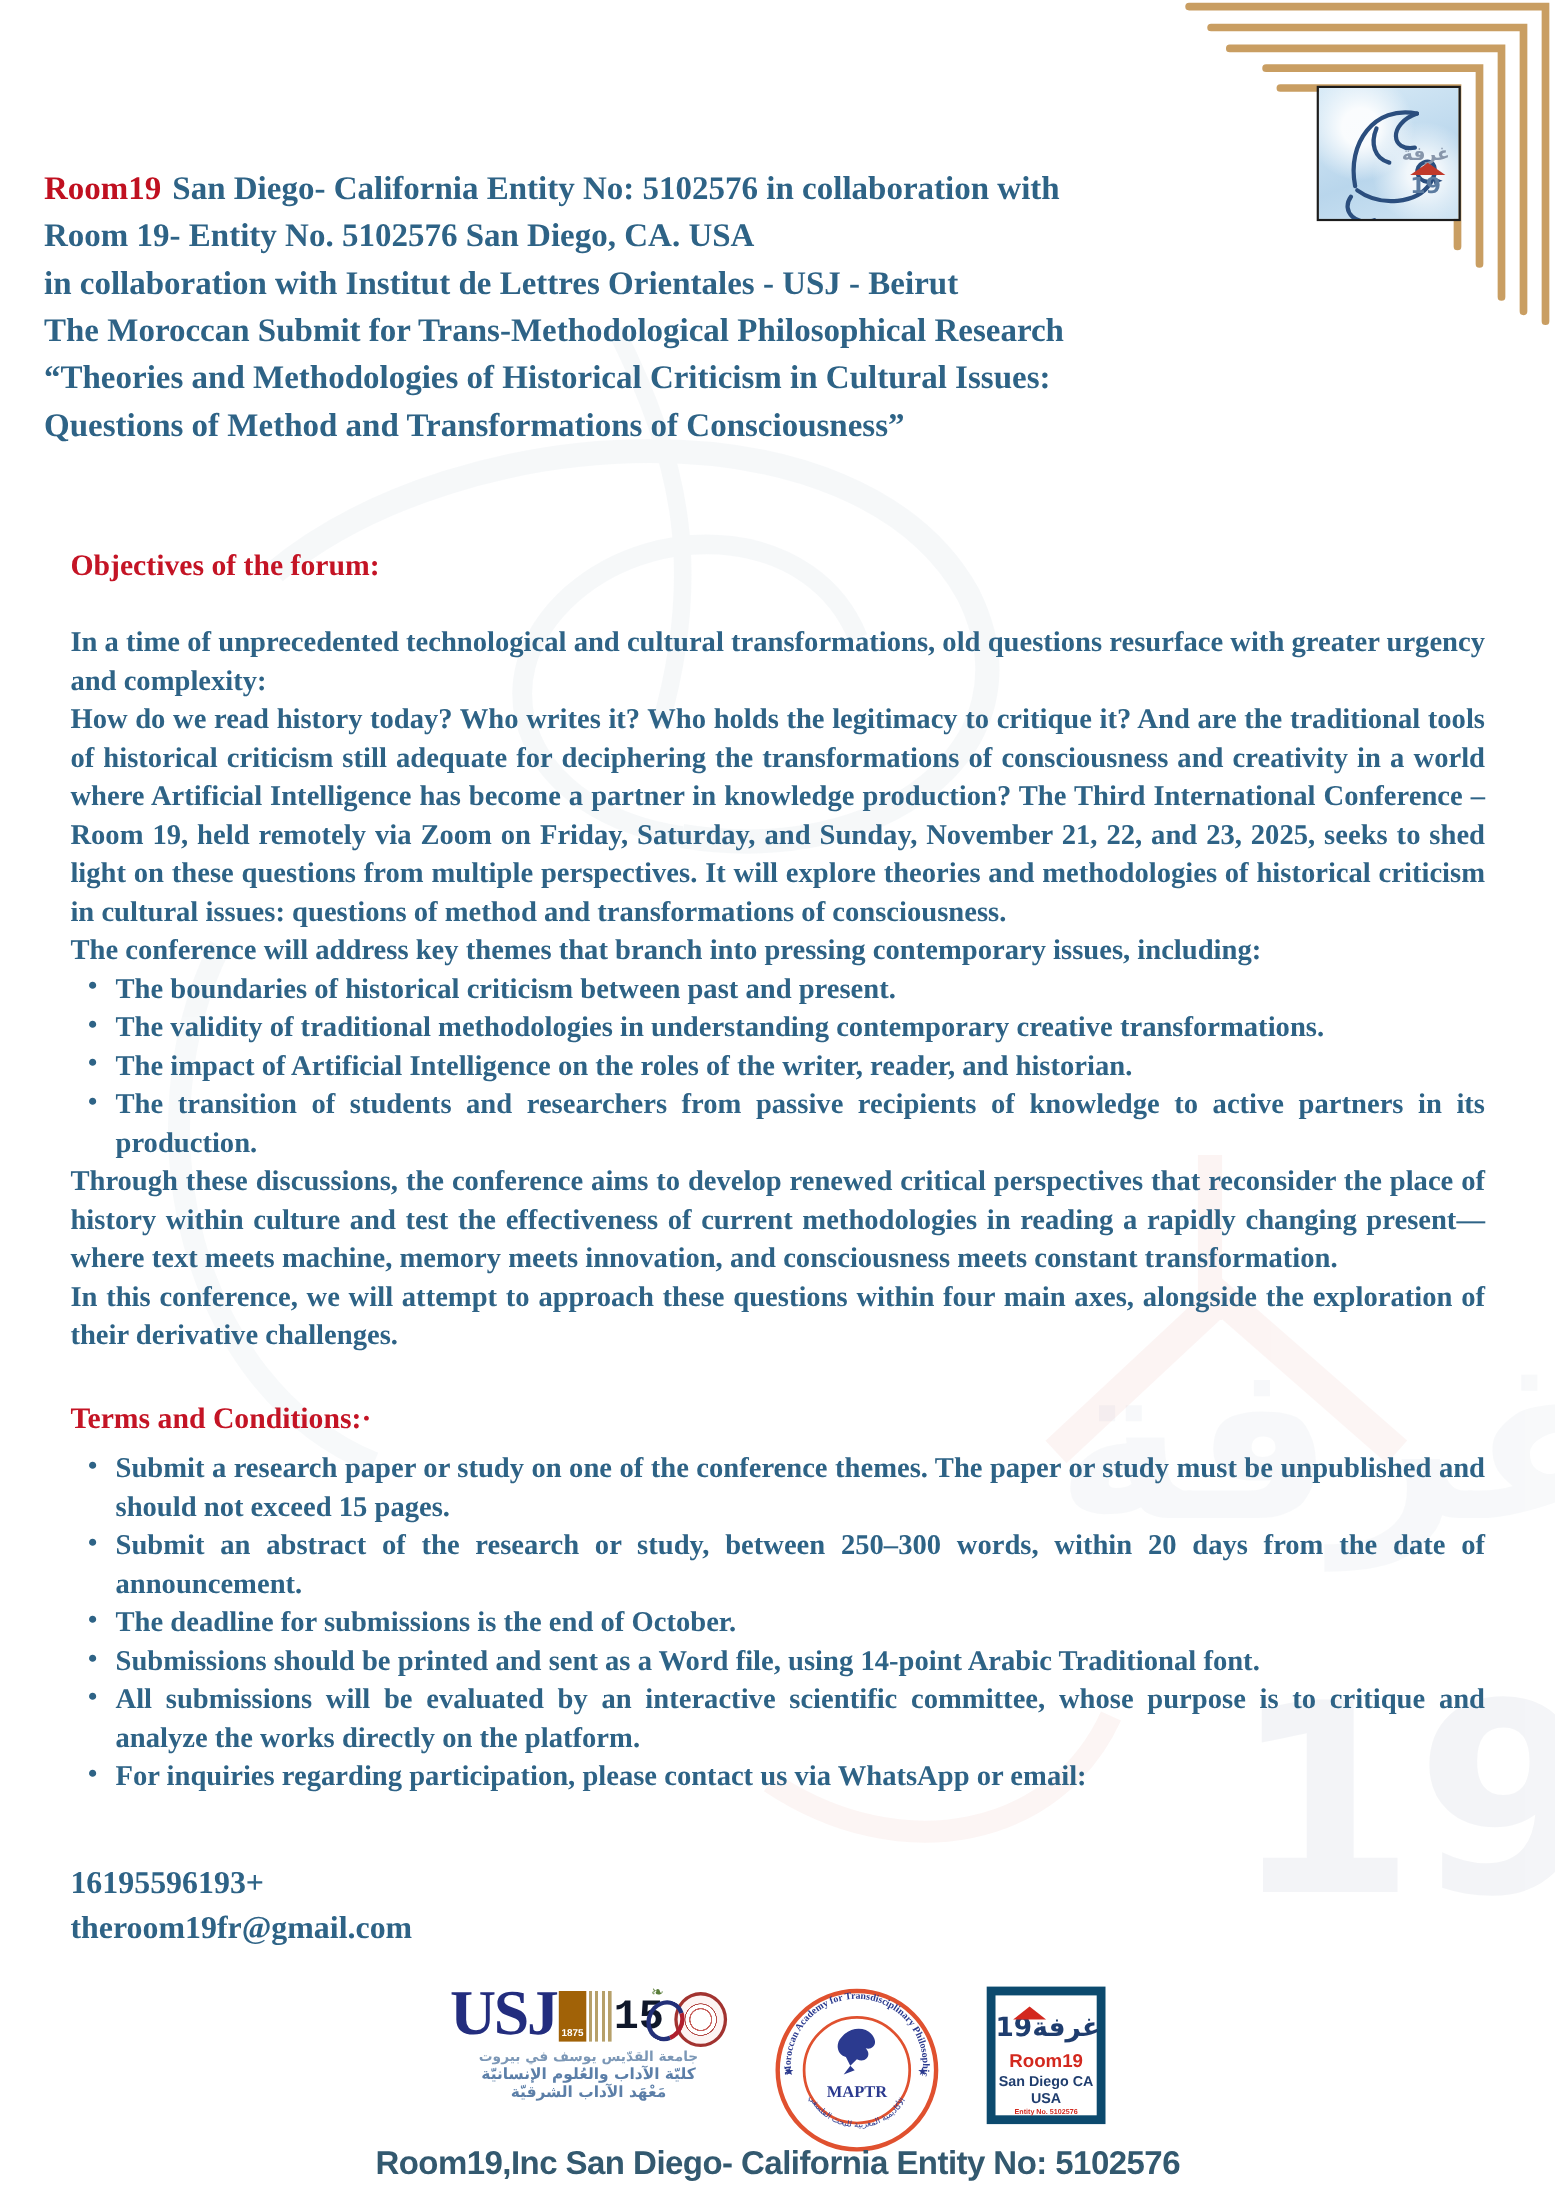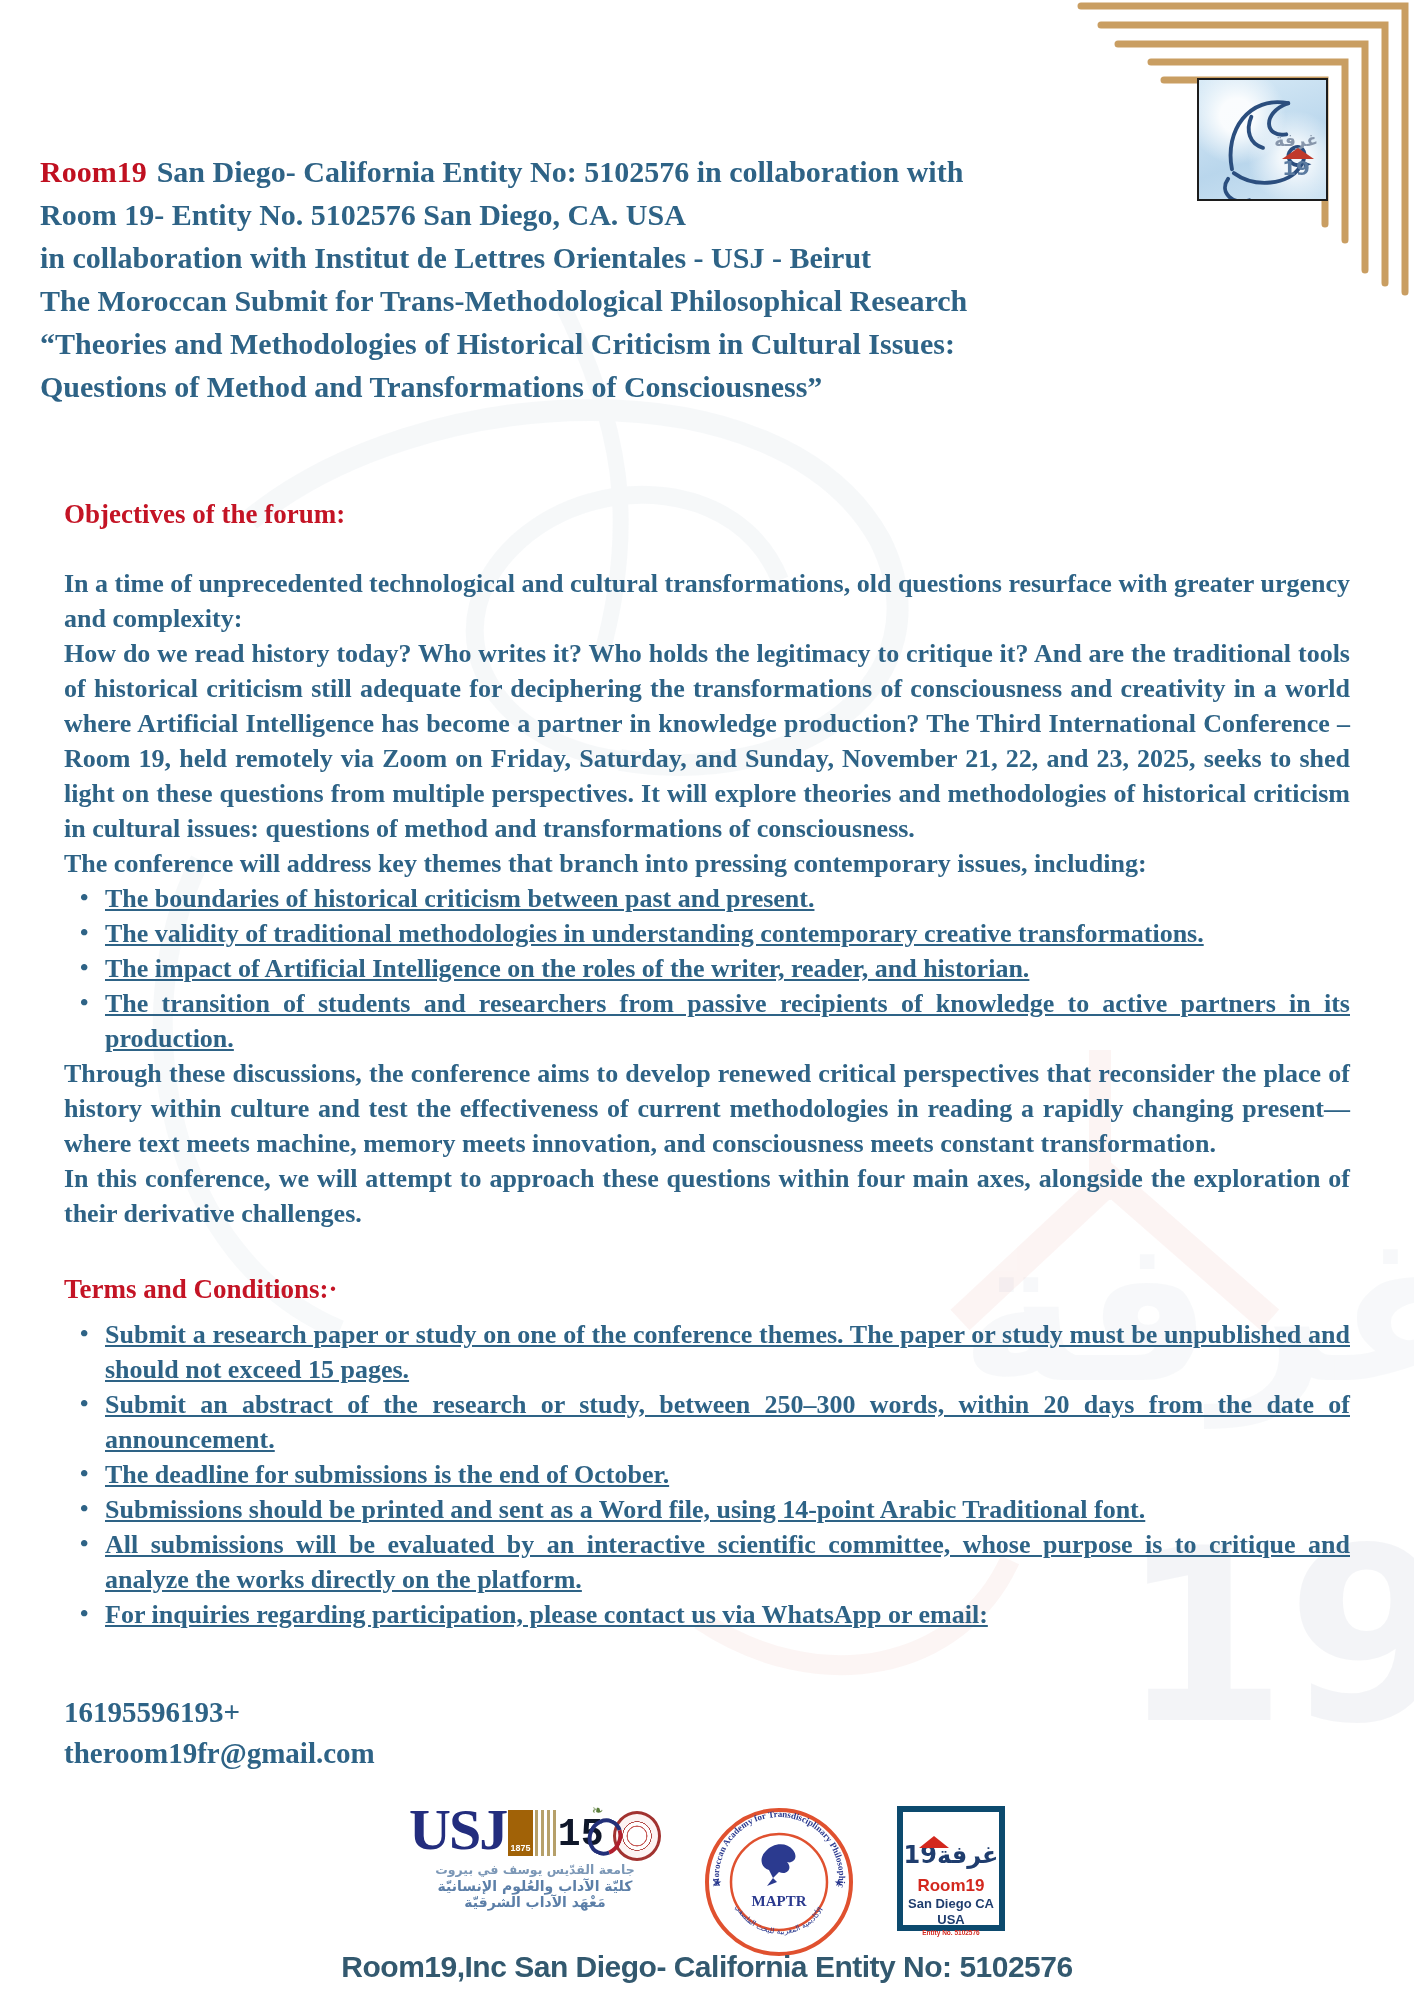--- a/index.html
+++ b/index.html
@@ -50,21 +50,21 @@
   }
   .h-objectives{margin-bottom:34px;}
   .h-terms{margin-top:40px; margin-bottom:10px;}
   .para{
     margin:0; font-weight:bold; font-size:26px; line-height:35px;
     text-align:justify; color:#2e6386;
   }
   ul.blist{margin:0; padding:0; list-style:none;}
   ul.blist li{
     position:relative; padding-left:41px; font-weight:bold; font-size:26px;
-    line-height:35px; text-align:justify; color:#2e6386;text-decoration:underline;
+    line-height:35px; text-align:justify; color:#2e6386;
   }
   ul.blist li::before{
     content:"•"; position:absolute; left:16px; top:-1px; font-size:24px; color:#2e6386;
   }
   
   .contact{position:absolute; left:64px; top:1692px; font-weight:bold; font-size:29px; line-height:41px; color:#2e6386;}
   
   .logos{position:absolute; left:0; right:0; top:1806px; display:flex; justify-content:center; align-items:flex-start; gap:42px;}
   .usj{width:252px; text-align:center;}
   .usj-top{display:flex; align-items:flex-start; justify-content:center; gap:2px; height:52px;}
@@ -80,22 +80,22 @@
   .usj-150 .sprig{position:absolute; left:34px; top:-6px; font-size:14px; color:#5a7d3a;}
   .usj-seal{width:44px; height:44px; margin-top:5px; border-radius:50%;
     border:3px solid #a23330;
     background:radial-gradient(circle,#ffffff 0 30%, #c8605c 31% 34%, #ffffff 35% 45%, #b34a46 46% 48%, #fdf4f3 49% 100%);}
   .usj-ar{margin-top:4px; direction:rtl; font-family:"DejaVu Sans",sans-serif; font-weight:bold; color:#5c7fa8; line-height:16px;}
   .usj-ar .l1{font-size:12.5px; color:#7b97b6;}
   .usj-ar .l2{font-size:14px;}
   .usj-ar .l3{font-size:14px;}
   .maptr{width:152px; height:152px; position:relative;}
   .room19-box{
-    width:108px; height:125px; border:6px solid #0c4a6e; box-sizing:border-box;
-    background:#fff; text-align:center; padding-top:24px;
+    width:108px; height:125px; border:8px solid #0c4a6e; box-sizing:border-box;
+    background:#fff; text-align:center; padding-top:10px;
   }
   .r19-logo{position:relative; height:40px;}
   .r19-ar{font-family:"DejaVu Sans",sans-serif; font-weight:bold; font-size:24px; color:#1f3d6e; line-height:38px;}
   .r19-roof{position:absolute; left:16px; top:0px; width:0; height:0;
     border-left:15px solid transparent; border-right:15px solid transparent;
     border-bottom:12px solid #d3281e;}
   .r19-name{font-family:"Liberation Sans",sans-serif; font-weight:bold; font-size:17px; color:#d3281e; line-height:20px;}
   .r19-city{font-family:"Liberation Sans",sans-serif; font-weight:bold; font-size:13px; color:#1f3d6e; line-height:16px;}
   .r19-usa{font-family:"Liberation Sans",sans-serif; font-weight:bold; font-size:13px; color:#1f3d6e; line-height:16px;}
   .r19-entity{font-family:"Liberation Sans",sans-serif; font-weight:bold; font-size:6.5px; color:#d3281e; line-height:10px;}

